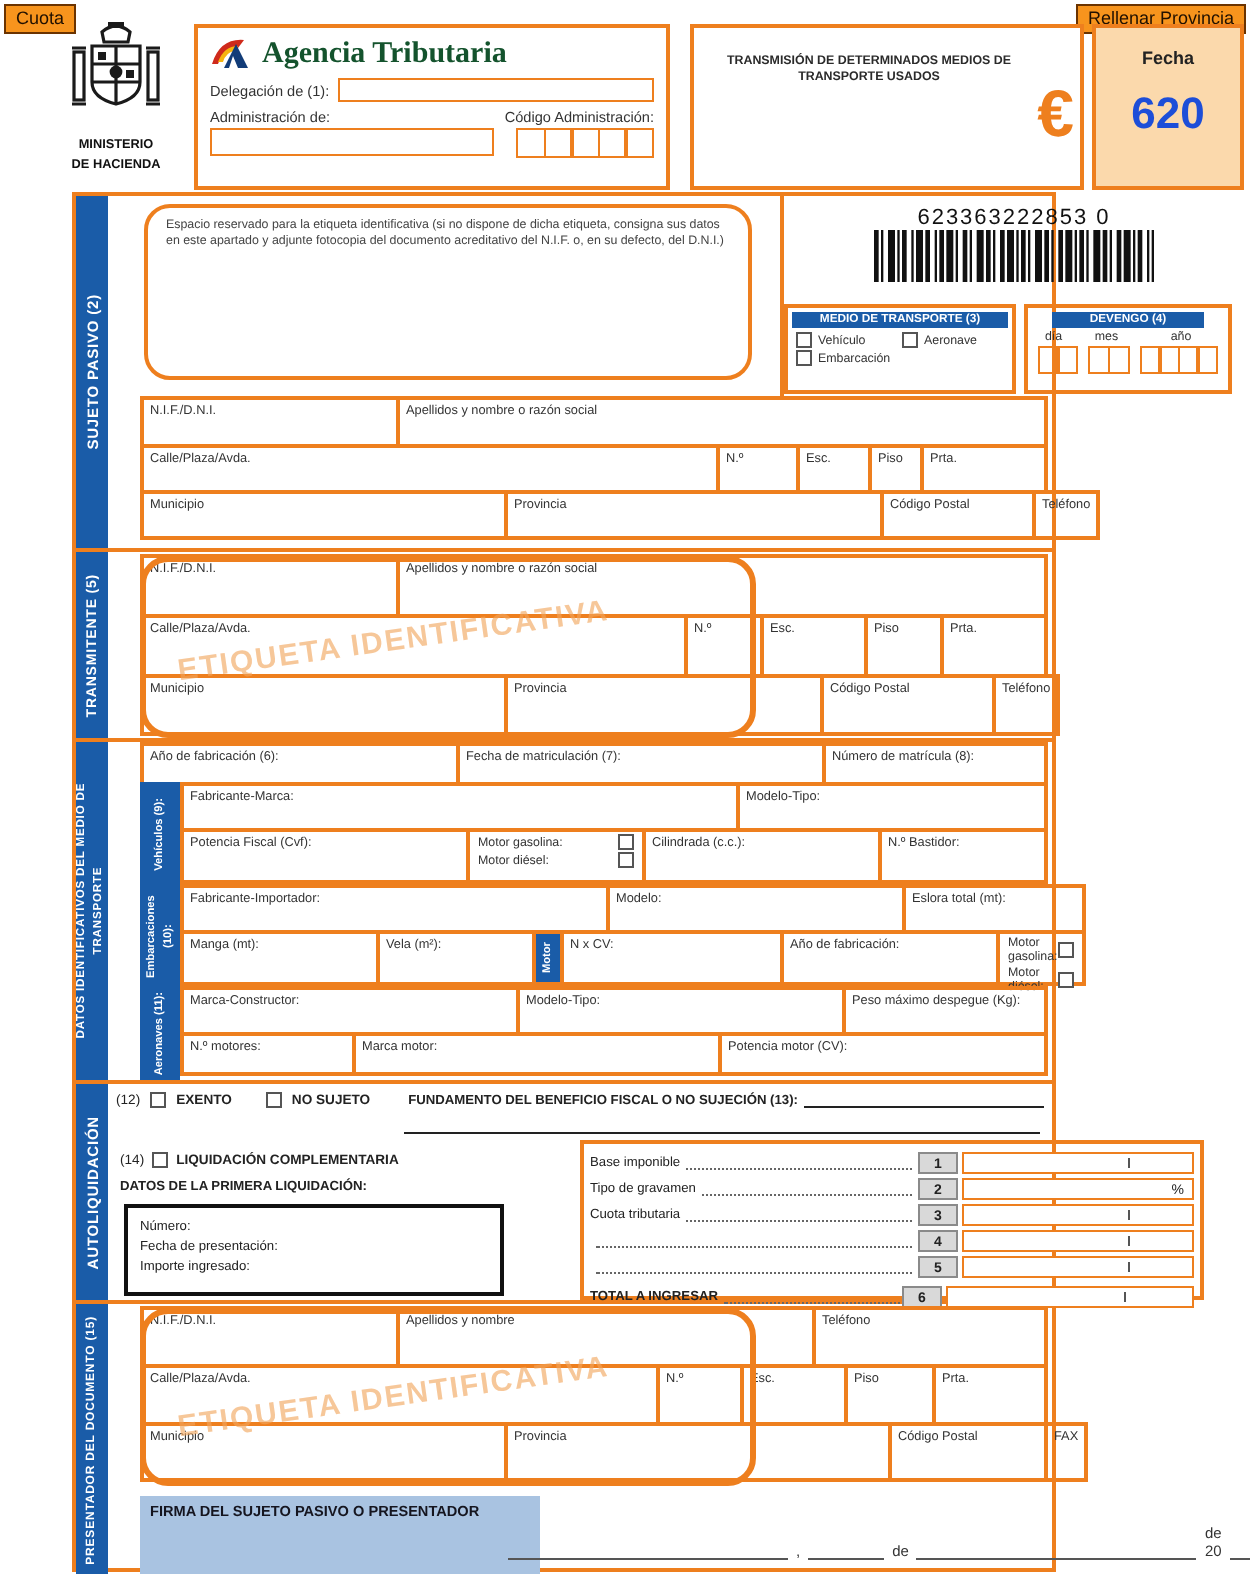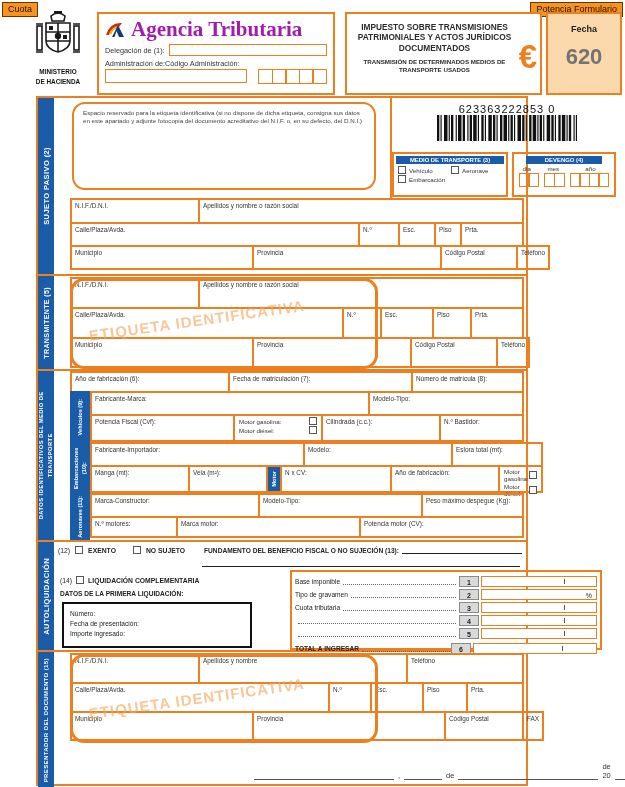--- a/index.html
+++ b/index.html
@@ -19,39 +19,39 @@
     font-size:9px;padding:1px 5px;color:#201000;cursor:pointer;line-height:1.2;}
   .btn-ayuda{left:2px;}
   .btn-rellenar{right:2px;}
 
   
   .emblem{position:absolute;left:26px;top:10px;width:64px;text-align:center;}
   .emblem .mname{font-size:6.4px;font-weight:bold;color:#111;line-height:1.2;margin-top:2px;}
   .hbox{position:absolute;top:12px;border:2px solid var(--orange);background:#fff;}
   .agencia{left:97px;width:238px;height:83px;padding:3px 6px;}
   .ag-row1{display:flex;align-items:center;gap:4px;}
-  .ag-name{font-family:"Liberation Serif",serif;font-weight:bold;font-size:21px;color:#a21caf;}
+  .ag-name{font-family:"Liberation Serif",serif;font-weight:bold;font-size:15px;color:#14532d;}
   .ag-row{display:flex;align-items:center;margin-top:2px;gap:4px;}
   .ag-lbl{font-size:7.3px;color:var(--ink);white-space:nowrap;}
   .inp{border:1.6px solid var(--orange);background:#fff;height:12px;}
   .ag-row2 .inp{flex:1;}
-  .ag-row3{display:flex;margin-top:3px;}
+  .ag-row3{display:flex;justify-content:space-between;margin-top:3px;}
   .ag-row4{display:flex;justify-content:space-between;align-items:flex-start;margin-top:1px;}
   .ag-admin-inp{width:142px;height:14px;}
   .codecells{display:flex;}
   .codecell{width:15px;height:15px;border:1.6px solid var(--orange);}
   .codecell + .codecell{margin-left:-1.6px;}
 
   .titlebox{left:345px;width:197px;height:83px;padding:8px 26px 4px 8px;position:absolute;}
   .t1{font-size:8.3px;font-weight:bold;color:#2b2b2b;text-align:center;line-height:1.25;}
   .t2{font-size:6.2px;font-weight:bold;color:#2b2b2b;text-align:center;line-height:1.25;margin-top:5px;}
   .euro{position:absolute;right:3px;top:26px;font-size:33px;font-weight:bold;color:var(--orange);line-height:1;}
   .modelobox{left:546px;width:76px;height:83px;background:var(--peach);text-align:center;}
   .m1{font-size:9px;font-weight:bold;color:#222;margin-top:10px;}
-  .m2{font-size:22px;font-weight:bold;color:#737373;margin-top:10px;}
+  .m2{font-size:22px;font-weight:bold;color:#1d4ed8;margin-top:10px;}
 
   
   .frame{position:absolute;left:36px;top:96px;width:492px;height:690px;border:2px solid var(--orange);background:#fff;}
   .section{display:flex;width:100%;}
   .section + .section{border-top:2.5px solid var(--orange);}
   .sbar{width:16px;background:var(--blue);display:flex;align-items:center;justify-content:center;overflow:hidden;flex:0 0 16px;}
   .sbar .vt{writing-mode:vertical-rl;transform:rotate(180deg);color:#fff;font-weight:bold;
     font-size:7.5px;letter-spacing:.4px;white-space:nowrap;text-align:center;}
   .sbar .vt.small{font-size:5.8px;white-space:normal;line-height:1.5;height:96%;}
   .scontent{flex:1;position:relative;}
@@ -156,21 +156,21 @@
   .w44{flex:0 0 44px;}.w46{flex:0 0 46px;}.w58{flex:0 0 58px;}.w194{flex:0 0 194px;}.w118{flex:0 0 118px;}
   .h26{height:26px;}.h25{height:25px;}.h32{height:32px;}.h31{height:31px;}
   .h22{height:22px;}.h28{height:28px;}.h30{height:30px;}
 </style>
 </head>
 <body>
 
 <div class="page">
 
   <button class="topbtn btn-ayuda">Cuota</button>
-  <button class="topbtn btn-rellenar">Potencia Formulario</button>
+  <button class="topbtn btn-rellenar">Rellenar Provincia</button>
 
   <div class="emblem">
     <svg width="46" height="52" viewBox="0 0 46 52">
       <g stroke="#1a1a1a" fill="none" stroke-width="1.6">
         <rect x="2" y="16" width="5" height="24"></rect>
         <rect x="39" y="16" width="5" height="24"></rect>
         <path d="M1 14 h7 M1 42 h7 M38 14 h7 M38 42 h7"></path>
         <path d="M16 6 q7 -6 14 0 l-1 5 h-12 z"></path>
         <path d="M11 13 h24 v18 q0 8 -12 11 q-12 -3 -12 -11 z"></path>
         <path d="M23 13 v29 M11 22 h24 M11 31 h24"></path>
@@ -207,21 +207,20 @@
         <span class="codecell"></span>
         <span class="codecell"></span>
         <span class="codecell"></span>
         <span class="codecell"></span>
         <span class="codecell"></span>
       </span>
     </div>
   </div>
 
   <div class="hbox titlebox">
-    <div class="t1">IMPUESTO SOBRE TRANSMISIONES PATRIMONIALES Y ACTOS JURÍDICOS DOCUMENTADOS</div>
     <div class="t2">TRANSMISIÓN DE DETERMINADOS MEDIOS DE TRANSPORTE USADOS</div>
     <div class="euro">€</div>
   </div>
 
   <div class="hbox modelobox">
     <div class="m1">Fecha</div>
     <div class="m2">620</div>
   </div>
 
   <div class="frame">
@@ -671,20 +670,23 @@
                 <span class="lbl">Código Postal</span>
               </div>
             <div class="cell wfl">
                 <span class="lbl">FAX</span>
               </div>
           </div>
         </div>
         <div class="overlay" style="left:16px;top:2px;width:308px;height:89px;"></div>
         <div class="wmark" style="left:34px;top:38px;">ETIQUETA IDENTIFICATIVA</div>
 
+        <div class="firma">
+          <div class="flbl">FIRMA DEL SUJETO PASIVO O PRESENTADOR</div>
+        </div>
         <div class="dateline">
           <span class="dln dl-a"></span>
           <span>,</span>
           <span class="dln dl-b"></span>
           <span>de</span>
           <span class="dln dl-c"></span>
           <span>de 20</span>
           <span class="dln dl-d"></span>
         </div>
       </div>

